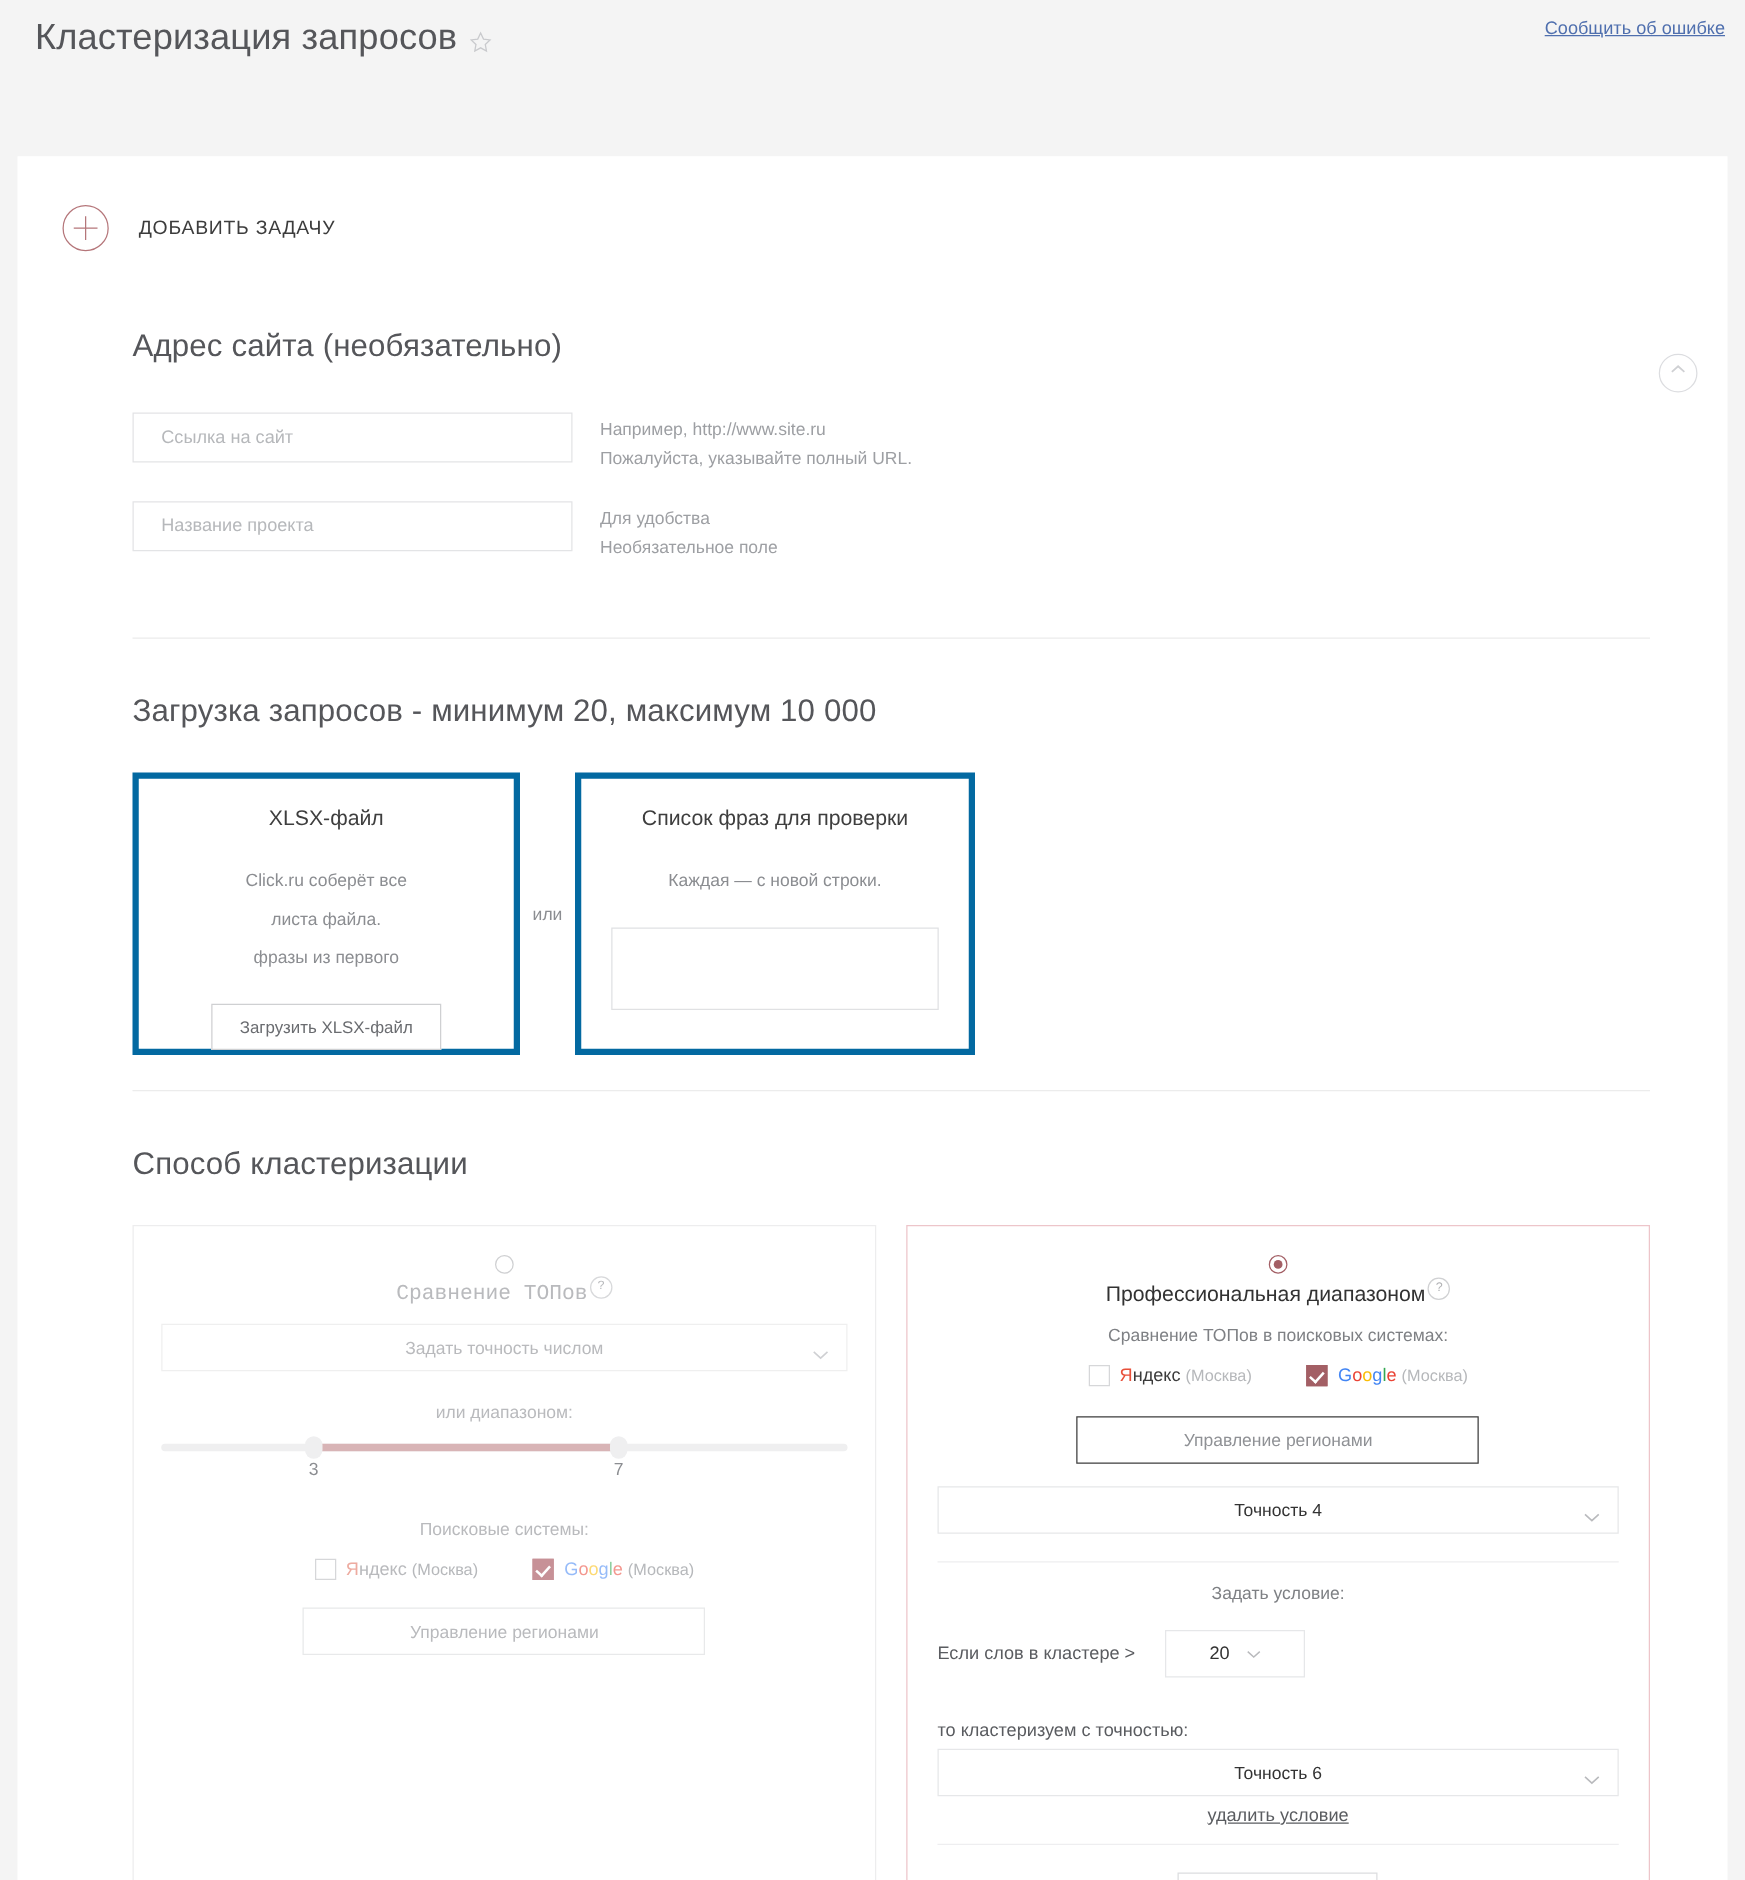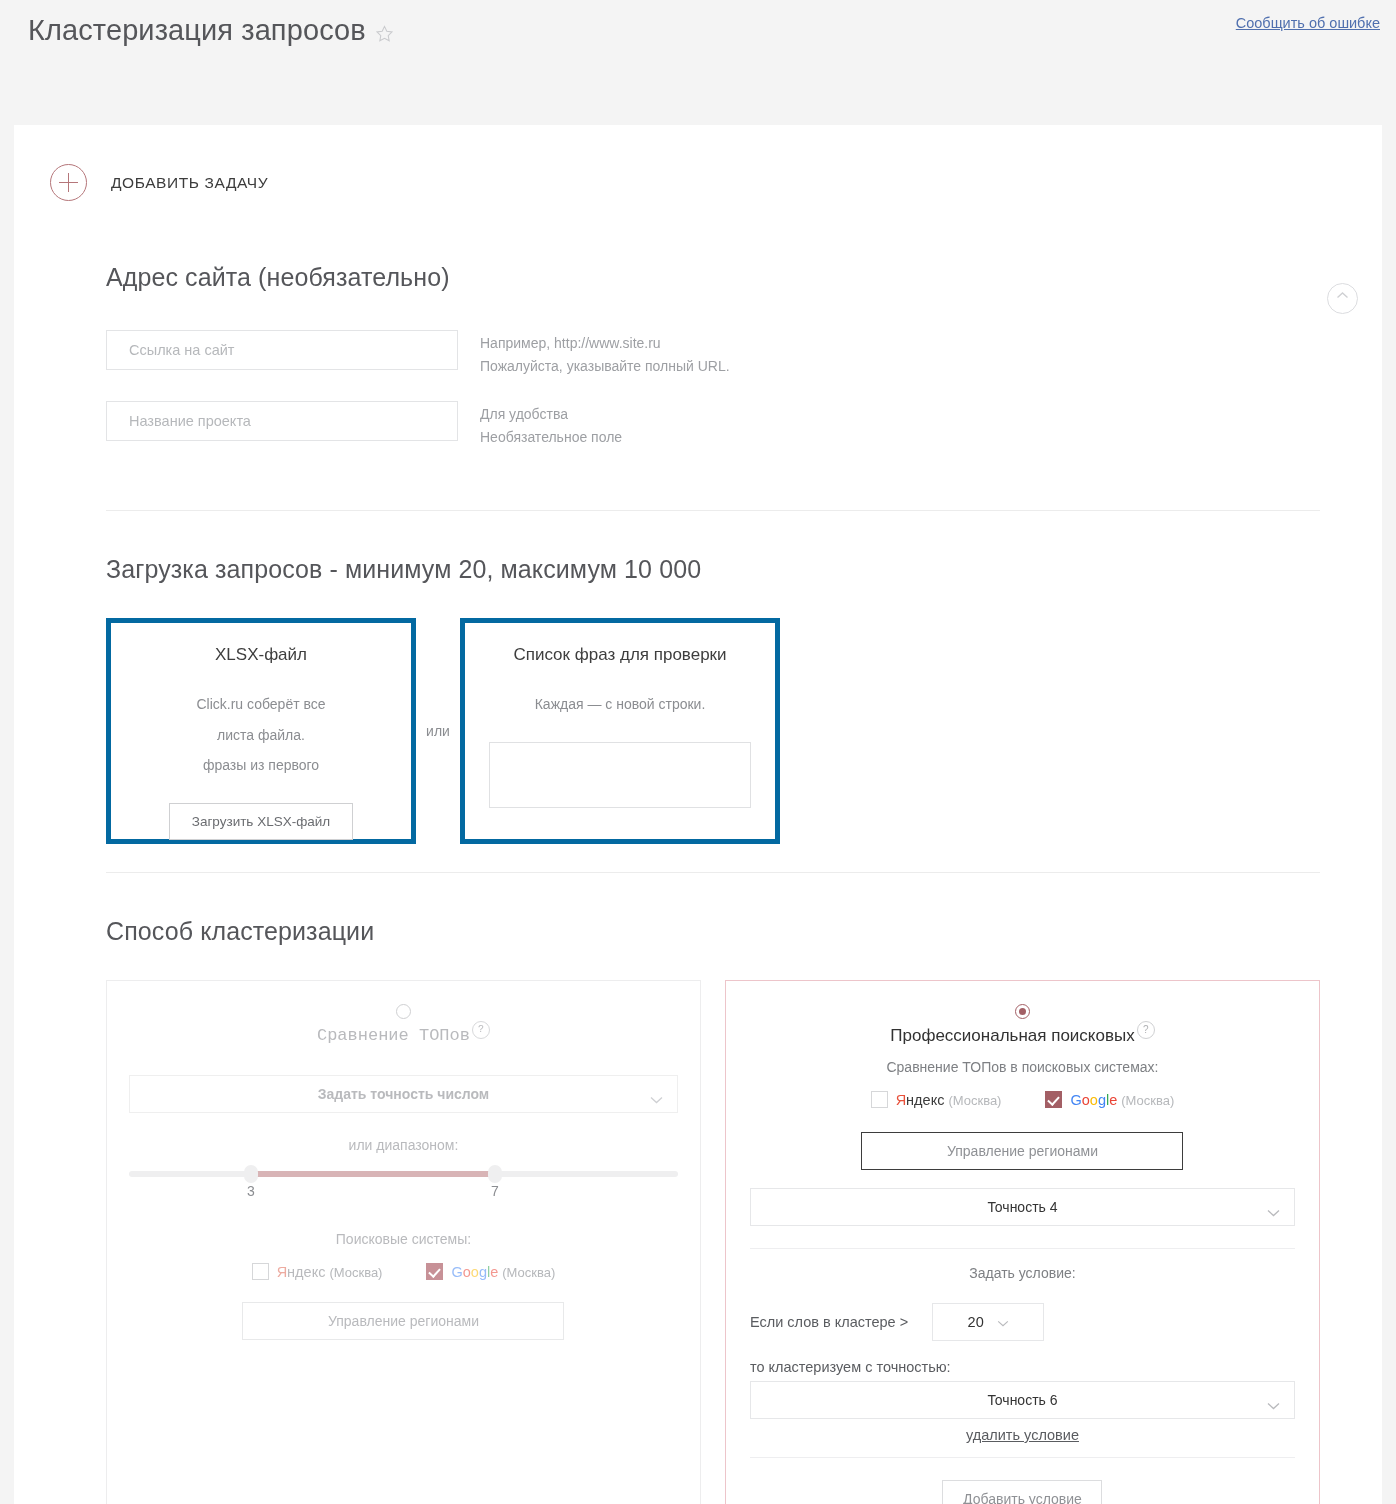--- a/index.html
+++ b/index.html
@@ -305,21 +305,21 @@
     font-size: 14px;
     cursor: pointer;
   }
   .select.disabled { color: #b9babd; border-color: #efefef; }
   .select.active { color: #333; }
   .select .chev {
     position: absolute;
     right: 14px; top: 50%;
     margin-top: -3px;
   }
-  .select-wrap-left { margin-top: 28px; font-weight: bold; }
+  .select-wrap-left { margin-top: 12px; }
 
   .center-label {
     text-align: center;
     font-size: 14px;
     margin-top: 24px;
   }
   .center-label.dim { color: #b9babd; }
   .center-label.mid { color: #7e8084; }
 
   
@@ -435,21 +435,21 @@
     align-items: center;
     justify-content: center;
     gap: 13px;
     font-size: 14.5px;
     color: #333;
     cursor: pointer;
   }
   .then-label {
     font-size: 14.5px;
     color: #5a5c60;
-    margin-top: 18px;
+    margin-top: 35px;
     margin-bottom: 6px;
   }
   .remove-cond {
     display: block;
     text-align: center;
     font-size: 14.5px;
     color: #5a5c60;
     text-decoration: underline;
     margin-top: 8px;
     cursor: pointer;
@@ -593,21 +593,21 @@
             <div class="engine dim"><span class="g-b">G</span><span class="g-o">o</span><span class="g-y">o</span><span class="g-b2">g</span><span class="g-g">l</span><span class="g-r">e</span><span class="city">(Москва)</span></div>
           </div>
         </div>
 
         <button class="region-btn dim">Управление регионами</button>
       </div>
 
       <div class="panel panel-right">
         <div class="radio-outer checked"></div>
         <div class="panel-title">
-          <span>Профессиональная поисковых</span><span class="q-icon">?</span>
+          <span>Профессиональная диапазоном</span><span class="q-icon">?</span>
         </div>
 
         <div class="center-label mid" style="margin-top:12px">Сравнение ТОПов в поисковых системах:</div>
 
         <div class="cb-row">
           <div class="cb-item">
             <div class="cb"></div>
             <div class="engine"><span class="ya-red">Я</span><span class="rest-dark">ндекс</span><span class="city">(Москва)</span></div>
           </div>
           <div class="cb-item">

